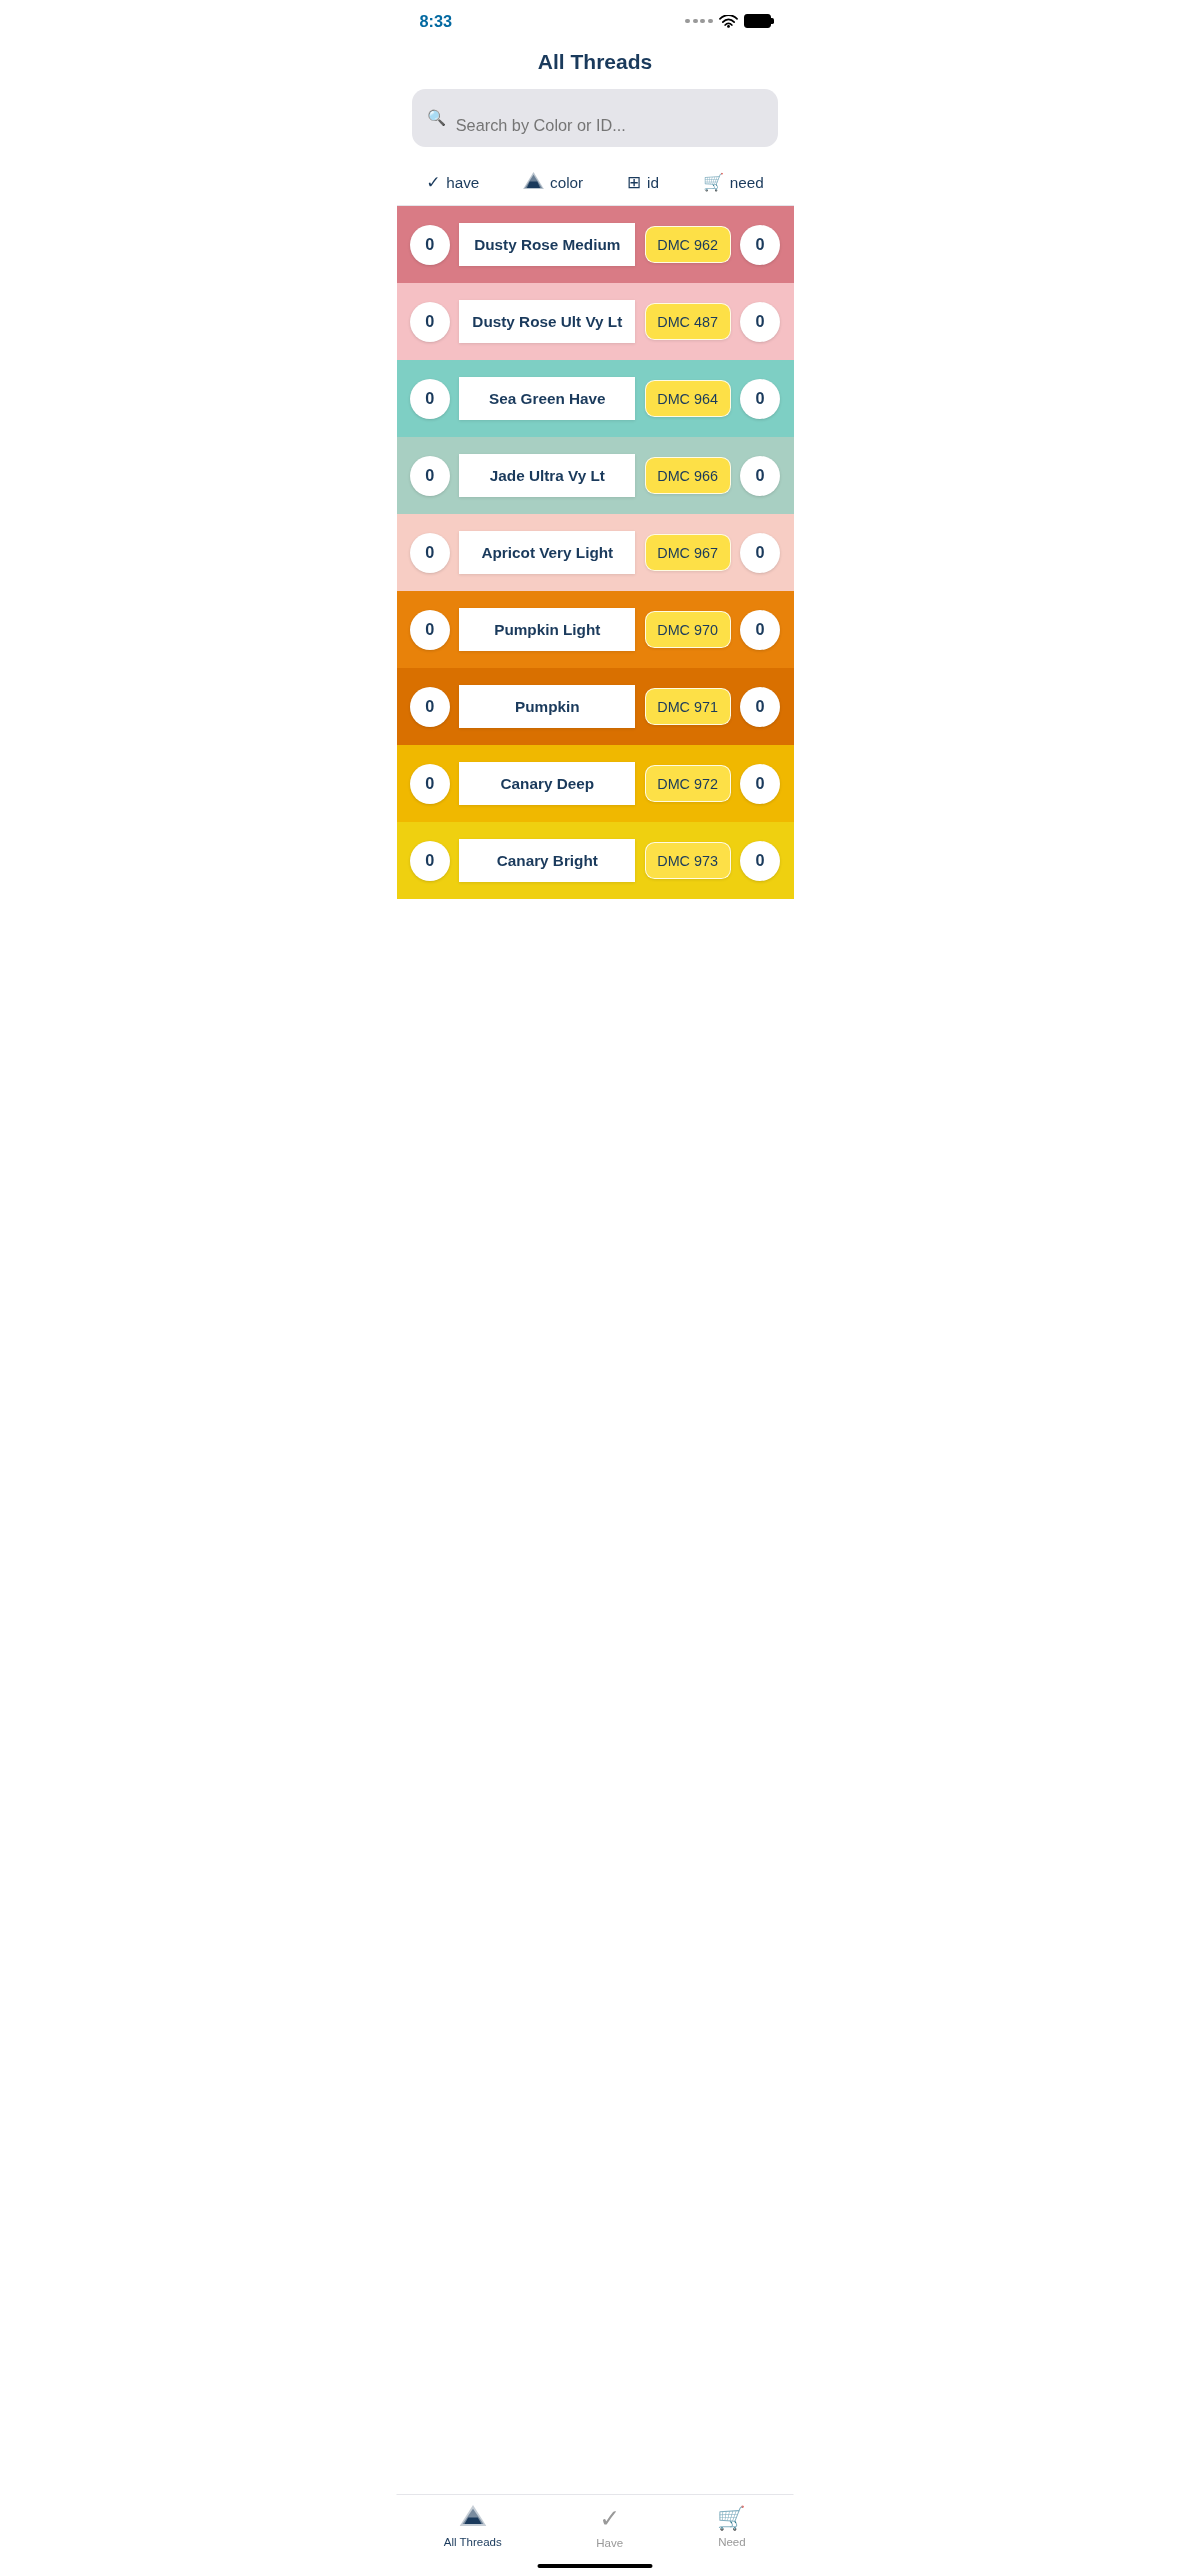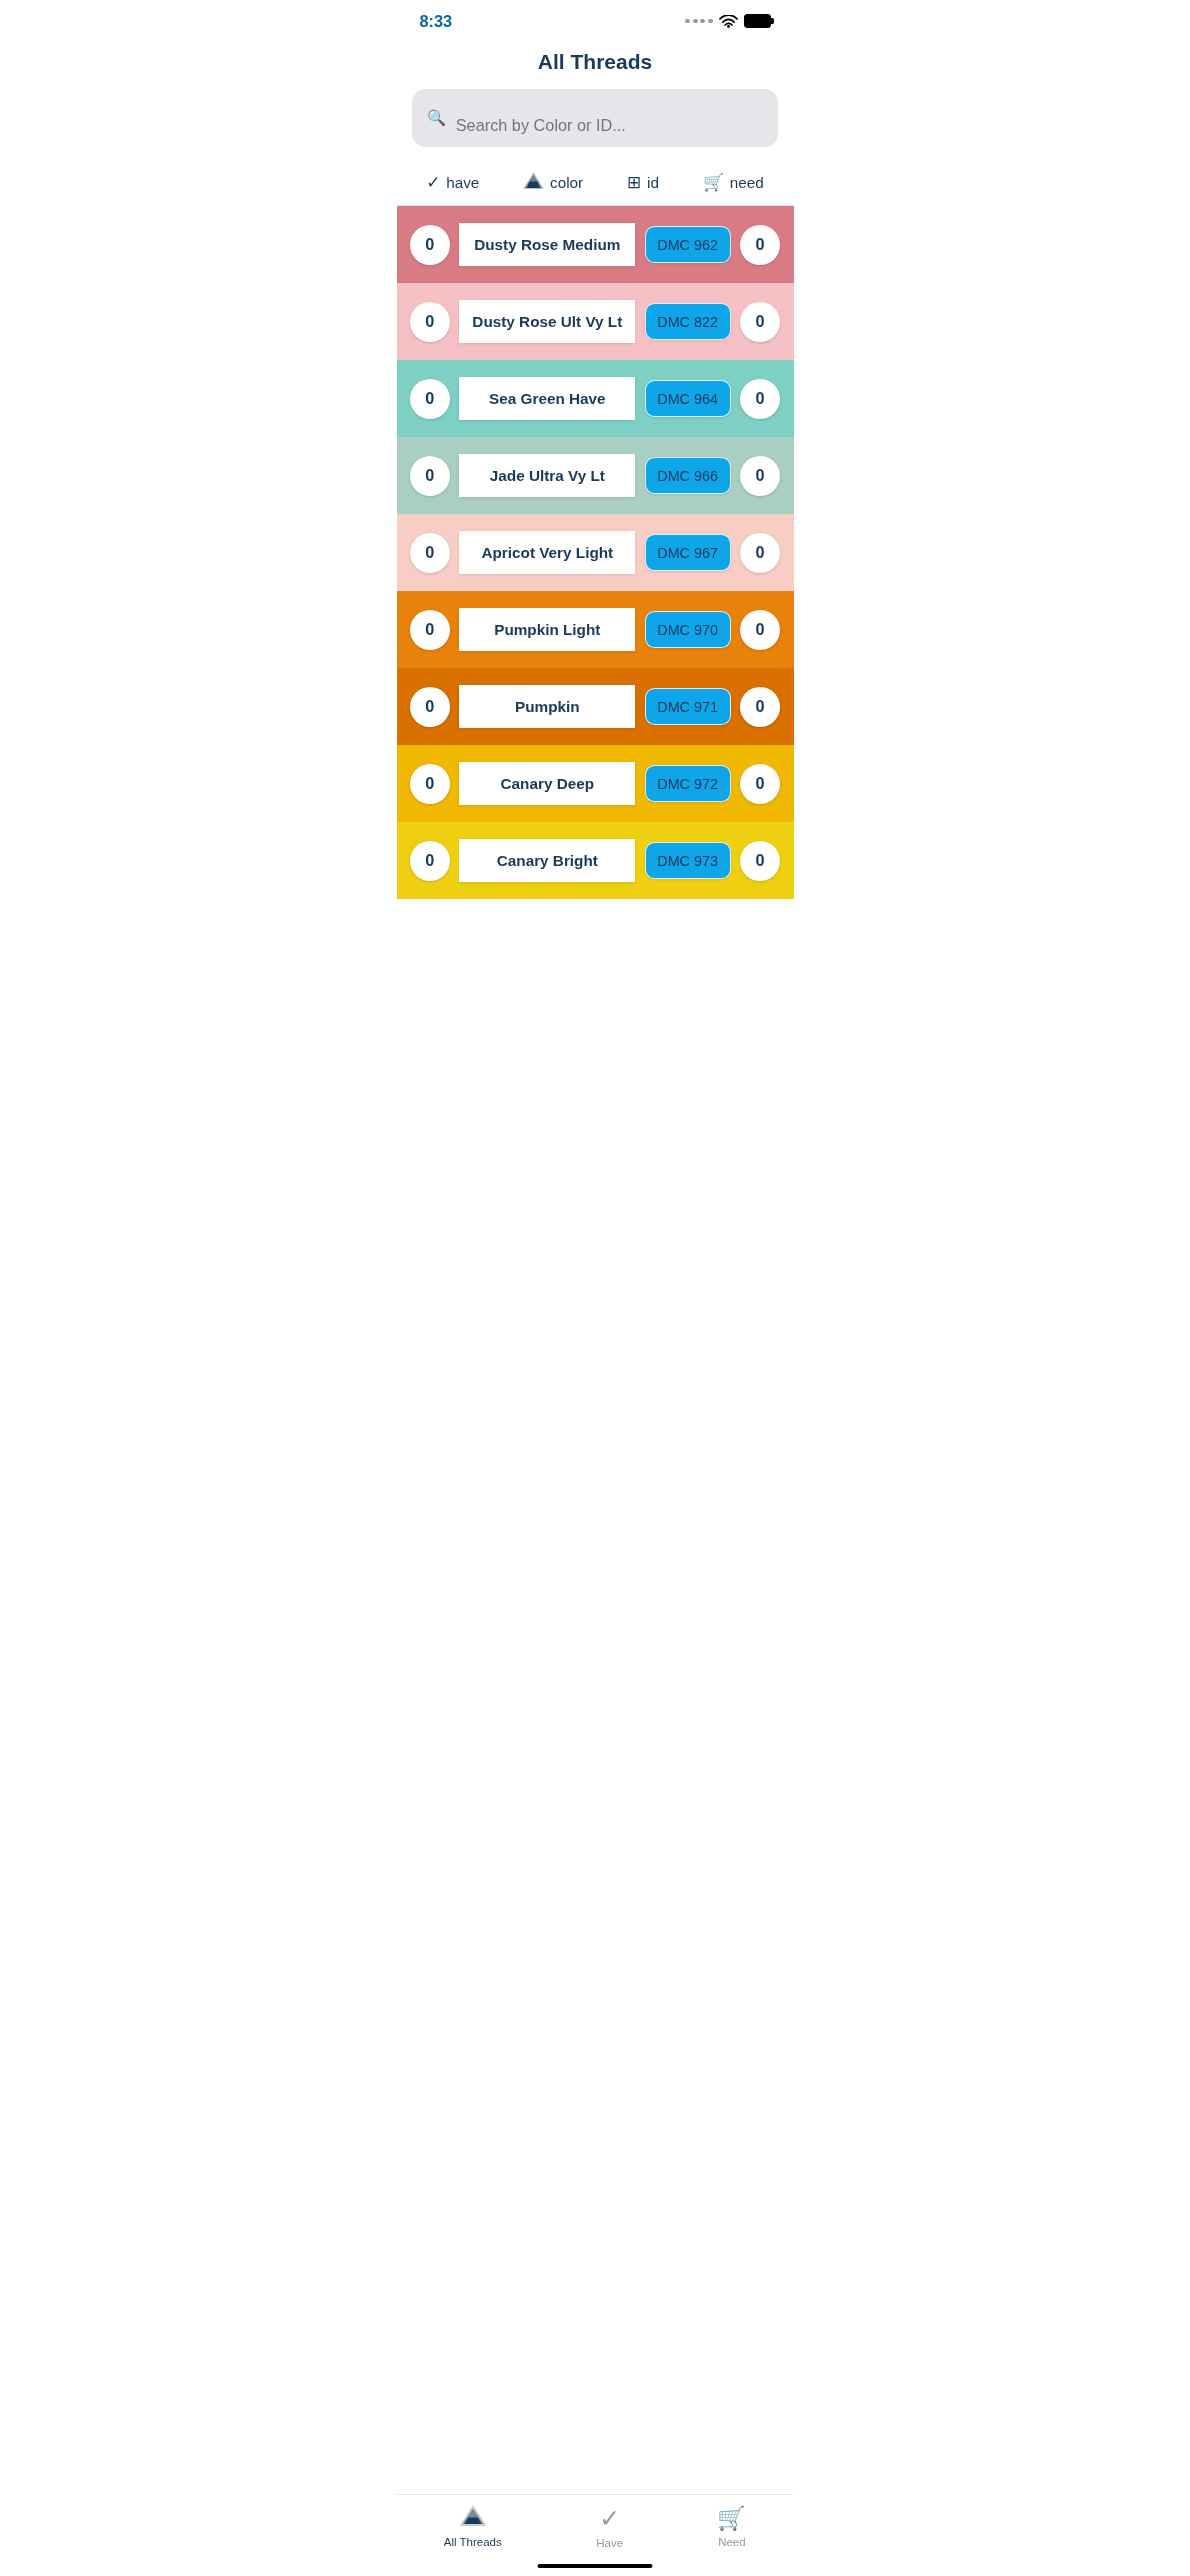--- a/index.html
+++ b/index.html
@@ -157,21 +157,21 @@
       padding: 11.5px 9.6px;
       font-size: 15.3px;
       font-weight: 600;
       color: #1a3a5c;
       text-align: center;
       cursor: pointer;
       box-shadow: 0 1px 2.9px rgba(0,0,0,0.1);
     }
 
     .dmc-badge {
-      background: #0ea5e9;
+      background: #fde047;
       border: 1.4px solid rgba(255,255,255,0.85);
       border-radius: 9.6px;
       padding: 9.6px 11.5px;
       font-size: 14.4px;
       font-weight: 500;
       color: #1a3a5c;
       cursor: pointer;
       white-space: nowrap;
       box-shadow: 0 1px 2.9px rgba(0,0,0,0.1);
     }
@@ -299,21 +299,21 @@
 <div class="content-wrap" id="thread-list-container">
 <div class="thread-row row-dusty-rose-med">
       <div class="count-badge">0</div>
       <button class="color-name-btn">Dusty Rose Medium</button>
       <div class="dmc-badge">DMC 962</div>
       <div class="count-badge">0</div>
     </div>
     <div class="thread-row row-dusty-rose-lt">
       <div class="count-badge">0</div>
       <button class="color-name-btn">Dusty Rose Ult Vy Lt</button>
-      <div class="dmc-badge">DMC 822</div>
+      <div class="dmc-badge">DMC 487</div>
       <div class="count-badge">0</div>
     </div>
     <div class="thread-row row-sea-green-lt">
       <div class="count-badge">0</div>
       <button class="color-name-btn">Sea Green Have</button>
       <div class="dmc-badge">DMC 964</div>
       <div class="count-badge">0</div>
     </div>
     <div class="thread-row row-jade-ultra">
       <div class="count-badge">0</div>

